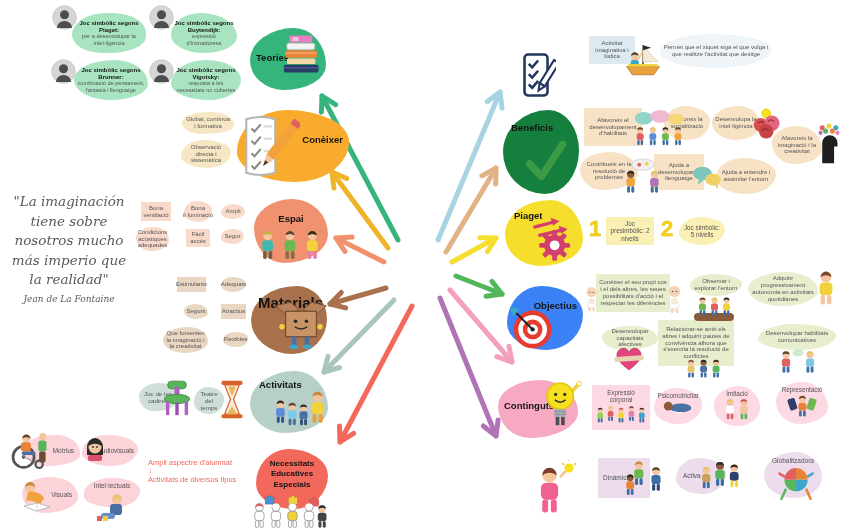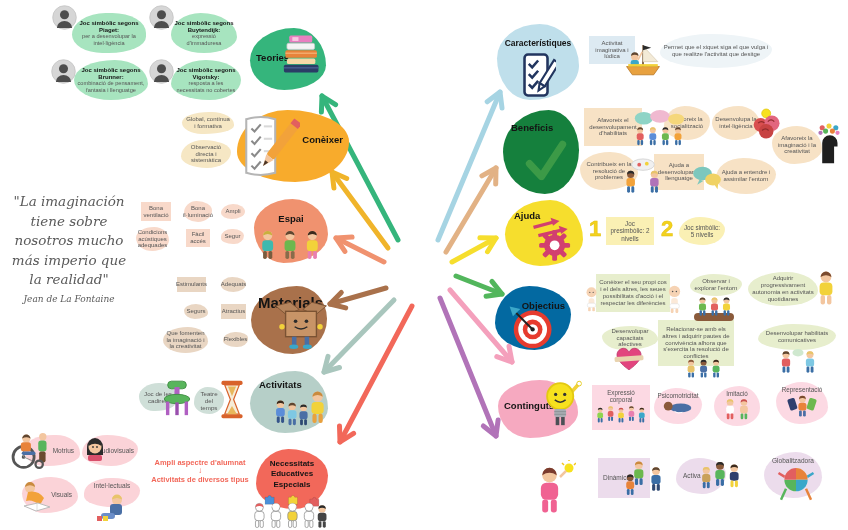--- a/index.html
+++ b/index.html
@@ -23,21 +23,21 @@
   .bei{background:#e9d6c3;} 
   .sag{background:#cfdfd8;} 
   .pnk{background:#fbd3d8;} 
   .blu{background:#ddeaf2;} 
   .tanL{background:#f7e2c5;}
   .yelL{background:#faf0b4;}
   .grnL{background:#e7eecd;}
   .pnkL{background:#fcd9e3;}
   .purL{background:#ecdcec;}
   .quote{font-family:"DejaVu Serif",serif;font-style:italic;color:#5a5a5a;text-align:center;}
-  .note-red{color:#f2685a;font-weight:bold;text-align:center;font-size:7.5px;line-height:1.2;}
+  .note-red{color:#f2685a;font-weight:normal;font-size:7.5px;line-height:1.2;}
   .stage-num{font-weight:800;font-size:22px;color:#f3d21d;-webkit-text-stroke:.5px #e3bf10;}
   .blob .t{position:absolute;font-weight:bold;color:#141414;}
 </style>
 </head>
 <body>
 
 <div id="canvas">
 
 <svg width="0" height="0" style="position:absolute">
   <defs>
@@ -475,23 +475,20 @@
       <use href="#s-reader"></use>
     </svg>
 <div class="bub pnk" style="left:84px;top:478px;width:56px;height:29px;border-radius:50% 50% 45% 55%/55% 45% 60% 40%;align-items:flex-start;padding-top:4px">
       <span style="font-size:6.5px">Intel·lectuals</span>
     </div>
 <svg class="ic" viewBox="0 0 34 30" style="left:93px;top:494px;width:34px;height:30px;z-index:2">
       <use href="#s-player"></use>
     </svg>
 
 
-<div class="blob r3" style="left:497px;top:24px;width:82px;height:76px;background:#bfdfeb;z-index:1">
-  <span class="t" style="top:14px;font-size:8.5px">Característiques</span>
-</div>
 <svg class="ic" viewBox="0 0 40 54" style="left:521px;top:52px;width:36px;height:46px;z-index:2">
       <use href="#s-clipboard"></use>
     </svg>
 <div class="bub blu" style="left:589px;top:36px;width:46px;height:28px">
       <span>Activitat imaginativa i lúdica</span>
     </div>
 <svg class="ic" viewBox="0 0 56 44" style="left:620px;top:36px;width:46px;height:48px;z-index:2">
       <use href="#s-boat"></use>
     </svg>
 <div class="bub" style="left:660px;top:34px;width:112px;height:34px;background:#eef4f7;border-radius:45% 55% 50% 50%/55% 45% 55% 45%">
@@ -545,35 +542,35 @@
       <span>Ajuda a desenvolupar el llenguatge</span>
     </div>
 <svg class="ic" viewBox="0 0 40 34" style="left:692px;top:164px;width:30px;height:28px;z-index:2">
       <use href="#s-chat" style="--c1:#7cc7bd;--c2:#f0d264"></use>
     </svg>
 <div class="bub tanL" style="left:716px;top:158px;width:60px;height:36px;border-radius:45% 55% 50% 50%/55% 45% 55% 45%">
       <span>Ajuda a entendre i assimilar l'entorn</span>
     </div>
 
 <div class="blob r1" style="left:505px;top:200px;width:78px;height:66px;background:#f6de2d;z-index:1">
-  <span class="t" style="left:9px;top:10px;font-size:9.5px">Ajuda</span>
+  <span class="t" style="left:9px;top:10px;font-size:9.5px">Piaget</span>
 </div>
 <svg class="ic" viewBox="0 0 64 58" style="left:527px;top:214px;width:52px;height:48px;z-index:2">
       <use href="#s-gear"></use>
     </svg>
 <span class="abs stage-num" style="left:589px;top:216px">1</span>
 <div class="bub yelL" style="left:606px;top:217px;width:48px;height:28px">
       <span style="font-size:6.3px">Joc presimbòlic: 2 nivells</span>
     </div>
 <span class="abs stage-num" style="left:661px;top:216px">2</span>
 <div class="bub yelL" style="left:679px;top:217px;width:46px;height:28px;border-radius:45% 55% 48% 52%/58% 44% 56% 42%">
       <span style="font-size:6.3px">Joc simbòlic: 5 nivells</span>
     </div>
 
-<div class="blob r2" style="left:495px;top:286px;width:76px;height:64px;background:#0369a1;z-index:1">
+<div class="blob r2" style="left:507px;top:286px;width:76px;height:64px;background:#3b82f6;z-index:1">
   <span class="t" style="right:6px;top:14px;font-size:9.5px">Objectius</span>
 </div>
 <svg class="ic" viewBox="0 0 56 56" style="left:508px;top:304px;width:46px;height:46px;z-index:2">
       <use href="#s-target"></use>
     </svg>
 <div class="bub grnL" style="left:596px;top:274px;width:74px;height:38px">
       <span>Conèixer el seu propi cos i el dels altres, les seues possibilitats d'acció i el respectar les diferències</span>
     </div>
 <svg class="ic" viewBox="0 0 18 30" style="left:584px;top:286px;width:15px;height:26px;z-index:2">
       <use href="#s-baby"></use>

